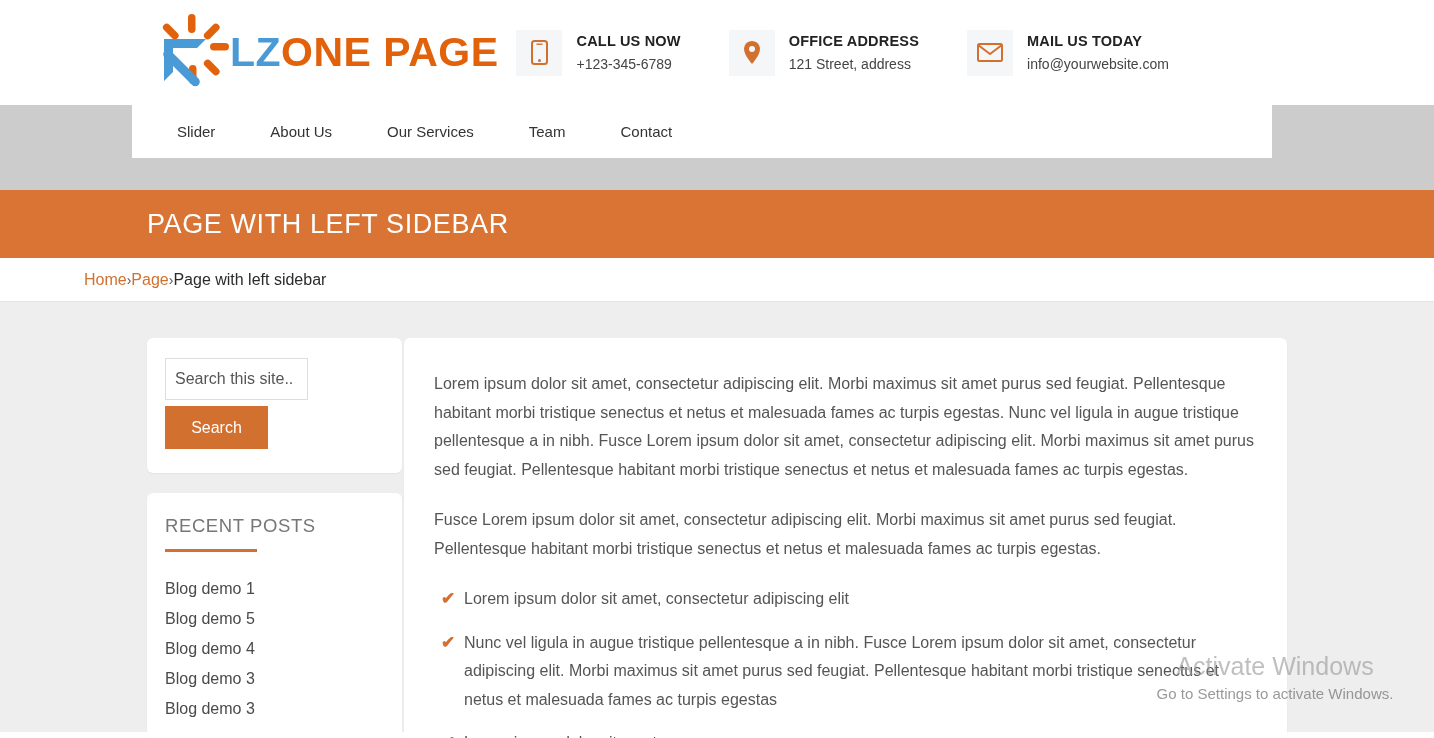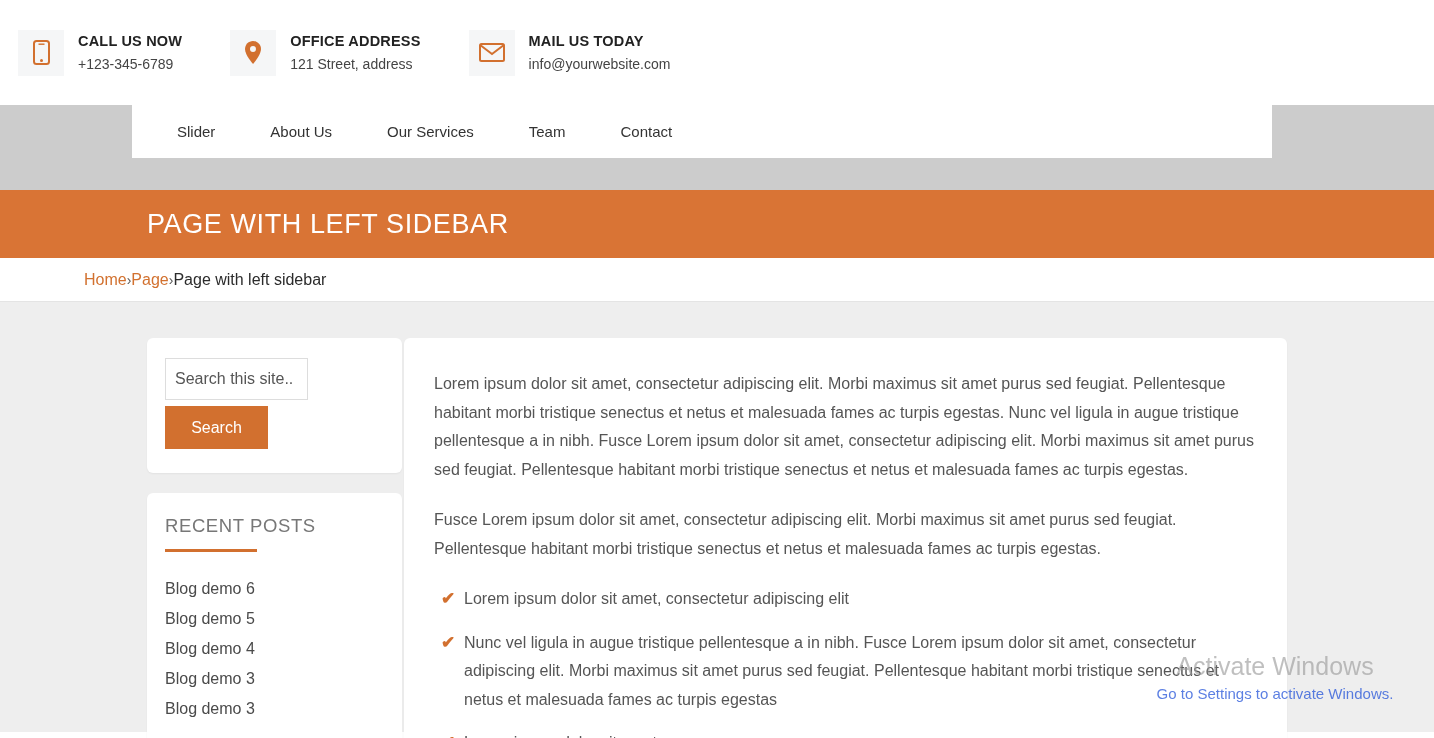--- a/index.html
+++ b/index.html
@@ -259,31 +259,50 @@
   }
   .wm-title {
     font-size: 25px;
     color: #999999;
     opacity: 0.62;
     line-height: 32px;
     white-space: nowrap;
   }
   .wm-sub {
     font-size: 15px;
-    color: #1d4ed8;
+    color: #737373;
     opacity: 0.72;
     line-height: 24px;
     white-space: nowrap;
   }
 </style>
 </head>
 <body>
 
 <div class="top-header">
 
+  <div class="logo-wrap">
+    <svg class="logo-mark" viewBox="0 0 86 80">
+      <g fill="#e2610b">
+        <rect x="38" y="1" width="7.5" height="19" rx="3.7"></rect>
+        <rect x="58" y="9" width="7.5" height="19" rx="3.7" transform="rotate(45 61.75 18.5)"></rect>
+        <rect x="60" y="30" width="19" height="7.5" rx="3.7"></rect>
+        <rect x="58" y="45" width="7.5" height="19" rx="3.7" transform="rotate(-45 61.75 54.5)"></rect>
+        <rect x="39" y="52" width="7.5" height="19" rx="3.7"></rect>
+        <rect x="17" y="9" width="7.5" height="19" rx="3.7" transform="rotate(-45 20.75 18.5)"></rect>
+      </g>
+      <g fill="#4a9ad6">
+        <path d="M14 68 L14 26 L56 26 L47 35 L23 35 L23 59 Z"></path>
+        <rect x="27" y="31" width="9" height="48" rx="4.5" transform="rotate(-45 31.5 55)"></rect>
+      </g>
+    </svg>
+    <div class="logo-text">
+      <span class="logo-lz">LZ</span><span class="logo-onepage">ONE PAGE</span>
+    </div>
+  </div>
 
   <div class="contact-list">
 
     <div class="contact-item">
       <div class="contact-icon-box">
         <svg width="17" height="25" viewBox="0 0 17 25">
           <rect x="1" y="1" width="15" height="23" rx="2.5" fill="none" stroke="#d2702f" stroke-width="2"></rect>
           <rect x="5.5" y="3.5" width="6" height="1.4" fill="#d2702f"></rect>
           <circle cx="8.5" cy="20.5" r="1.5" fill="#d2702f"></circle>
         </svg>
@@ -353,21 +372,21 @@
     <aside class="sidebar">
 
       <div class="card search-card">
         <input class="search-input" type="text" placeholder="Search this site.." style="">
         <button class="search-btn">Search</button>
       </div>
 
       <div class="card posts-card">
         <div class="widget-title">RECENT POSTS</div>
         <div class="title-rule"></div>
-        <a class="post-link">Blog demo 6</a>
+        <a class="post-link">Blog demo 1</a>
         <a class="post-link">Blog demo 5</a>
         <a class="post-link">Blog demo 4</a>
         <a class="post-link">Blog demo 3</a>
         <a class="post-link">Blog demo 3</a>
       </div>
 
     </aside>
 
     <main class="main-col">
       <article class="article-card">

